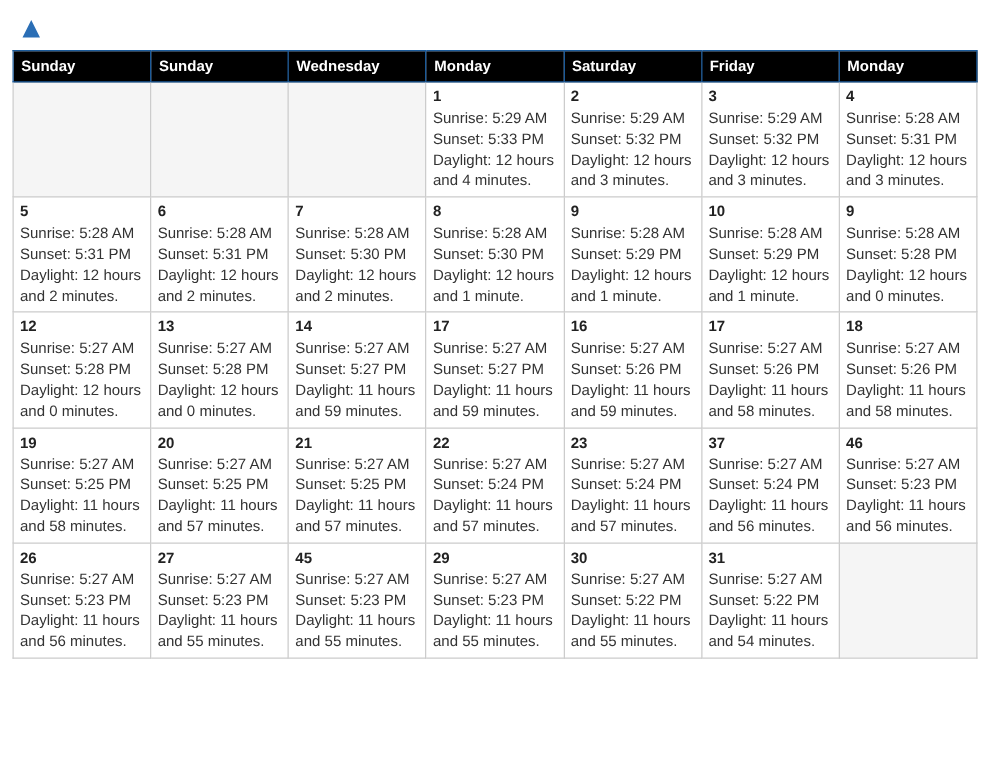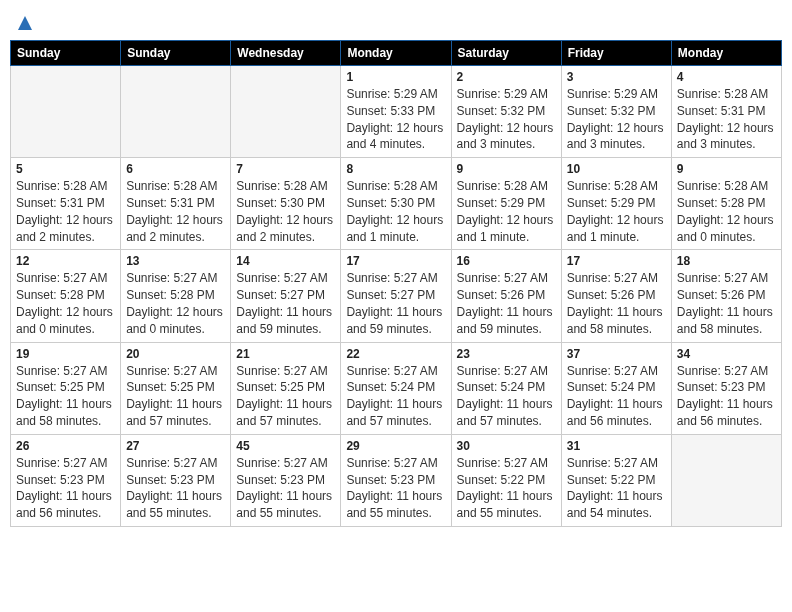--- a/index.html
+++ b/index.html
@@ -305,21 +305,21 @@
 and 57 minutes.</div>
         </td>
         <td>
           <div class="day-number">37</div>
           <div class="day-info" style="white-space: pre-line;">Sunrise: 5:27 AM
 Sunset: 5:24 PM
 Daylight: 11 hours
 and 56 minutes.</div>
         </td>
         <td>
-          <div class="day-number">34</div>
+          <div class="day-number">46</div>
           <div class="day-info" style="white-space: pre-line;">Sunrise: 5:27 AM
 Sunset: 5:23 PM
 Daylight: 11 hours
 and 56 minutes.</div>
         </td>
       </tr>
       <tr>
         <td>
           <div class="day-number">26</div>
           <div class="day-info" style="white-space: pre-line;">Sunrise: 5:27 AM

